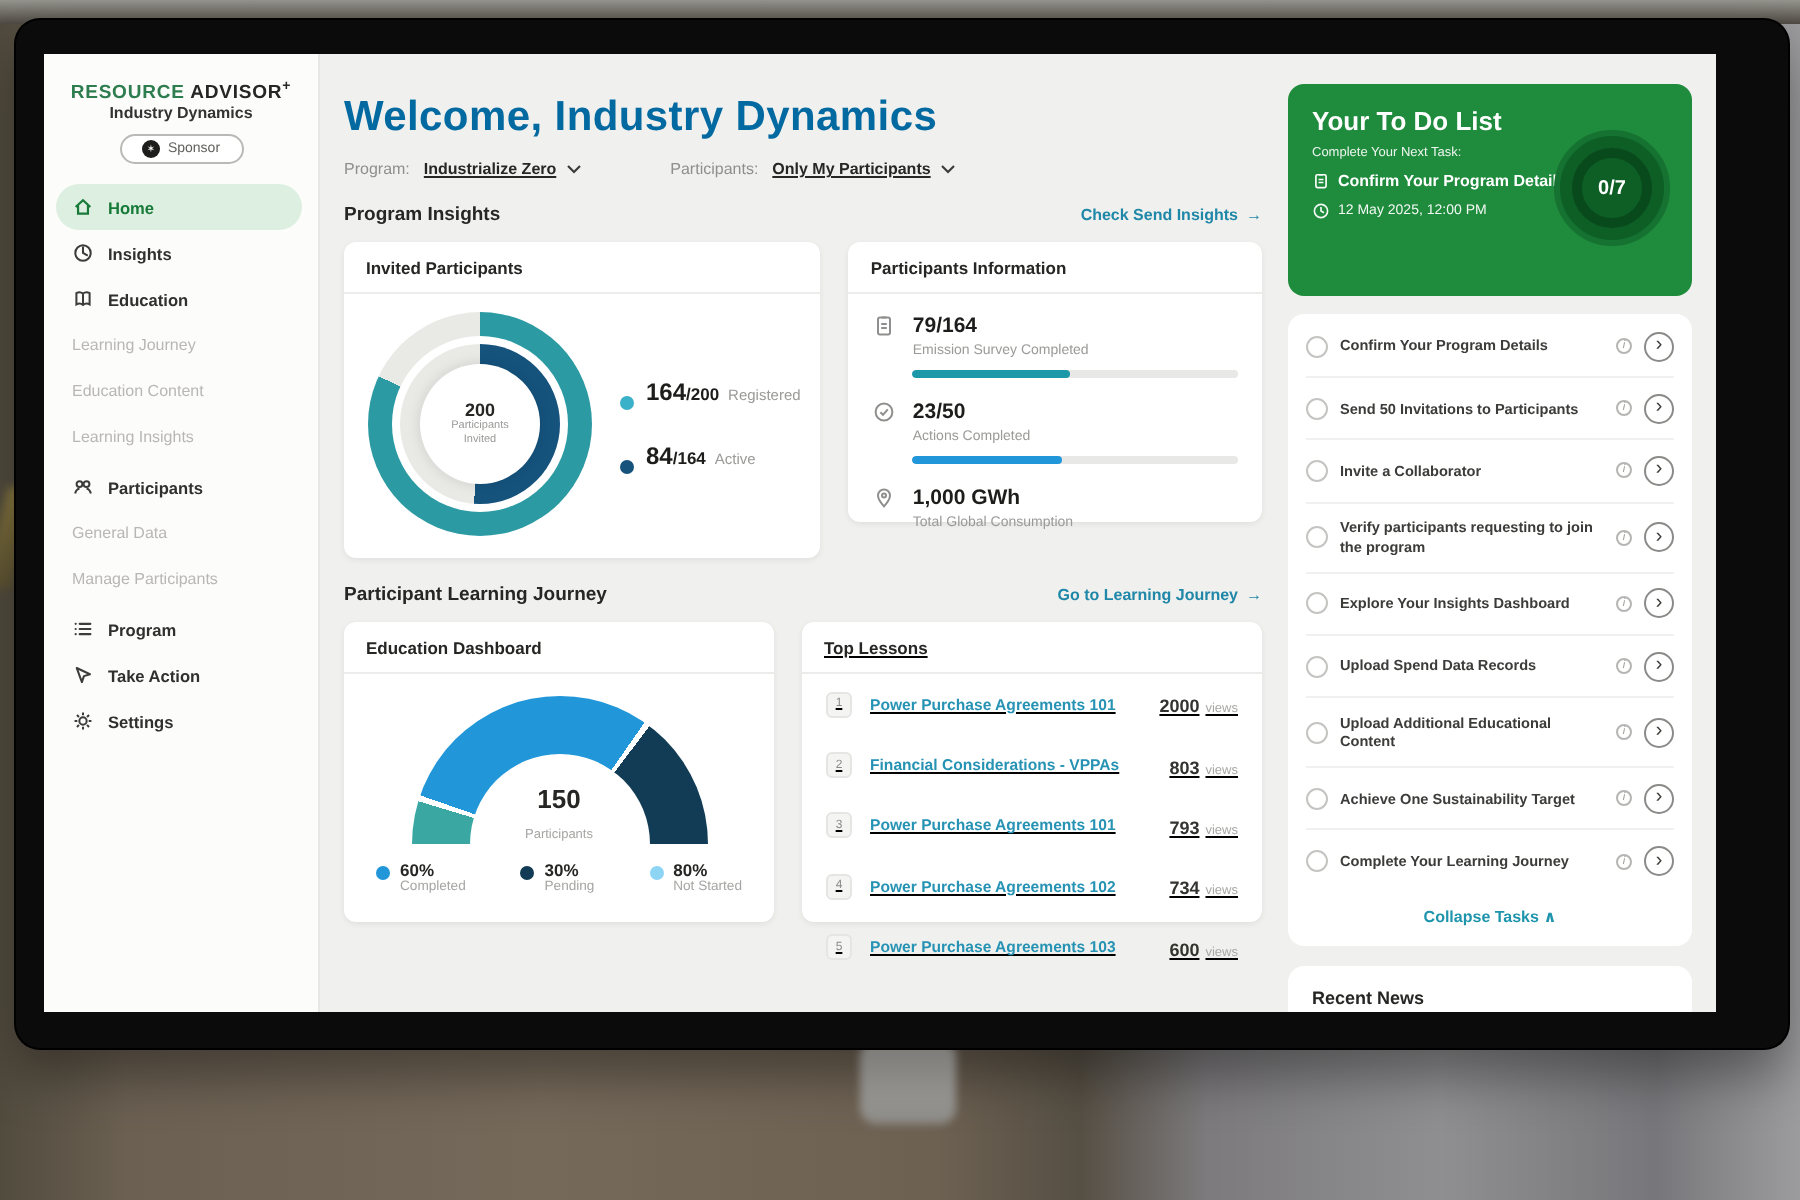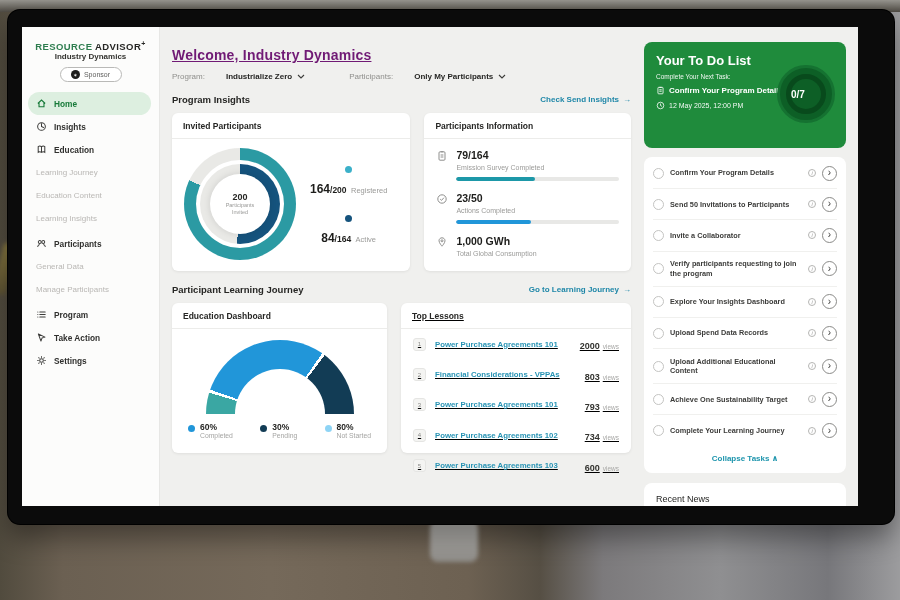--- a/index.html
+++ b/index.html
@@ -41,53 +41,53 @@
   .nav-item { display:flex; align-items:center; gap:7px; height:23px; padding-left:14px;
     font-size:8.3px; font-weight:bold; color:#30302e; cursor:pointer; }
   .nav-item .nav-icon { width:11px; height:11px; color:#3c3c3a; display:flex; }
   .nav-item.active { background:#ddefe0; border-radius:12px; margin:0 8px 0 6px; padding-left:8px; color:#177a39; }
   .nav-item.active .nav-icon { color:#177a39; }
   .nav-item.sub { font-weight:normal; color:#b9b7b4; font-size:8px; }
   .nav-gap { height:2px; }
 
   
   .main { flex:1; padding:20px 12px 0 12px; min-width:0; }
-  h1 { font-size:14px; font-weight:800; color:#701a75; letter-spacing:.2px;text-decoration:underline; }
+  h1 { font-size:21px; font-weight:800; color:#0369a1; letter-spacing:.2px; }
   .filters { display:flex; gap:44px; margin-top:9px; align-items:center; }
   .filter { display:flex; align-items:center; font-size:8px; cursor:pointer; }
   .f-label { color:#8f8f8c; }
-  .f-value { color:#262624; font-weight:bold; margin-left:21px; }
+  .f-value { color:#262624; font-weight:bold; margin-left:7px;text-decoration:underline; }
   .chev { margin-left:5px; display:flex; }
   .section-head { display:flex; justify-content:space-between; align-items:center; margin-top:13px; margin-bottom:8px; }
   .sec-title { font-size:9.5px; font-weight:800; color:#262624; }
   .sec-link { font-size:8px; font-weight:bold; color:#1f87a8; display:flex; align-items:center; gap:4px; cursor:pointer; }
   .cards-row { display:flex; gap:14px; }
   .card { background:#fff; border-radius:6px; box-shadow:0 1px 3px rgba(0,0,0,.07); }
   .card-h { padding:8px 11px 7px; border-bottom:1px solid #ececea; font-size:8.5px; font-weight:800; color:#262624; }
 
   
   #invited-card { width:240px; height:158px; }
   .donut-wrap { display:flex; align-items:center; padding:9px 8px 0 12px; gap:14px; }
   .donut { position:relative; width:112px; height:112px; flex:none; }
   .d-outer { position:absolute; inset:0; border-radius:50%; }
   .d-mid { position:absolute; inset:12px; border-radius:50%; background:#fff; }
   .d-inner { position:absolute; inset:16px; border-radius:50%; }
   .d-hole { position:absolute; inset:26px; border-radius:50%; background:#fff;
     box-shadow:0 0 7px rgba(0,0,0,.12); display:flex; flex-direction:column; align-items:center; justify-content:center; }
   .d-hole b { font-size:9px; color:#262624; }
   .d-hole span { font-size:5.5px; color:#9a9a98; line-height:1.3; text-align:center; width:44px; }
   .d-legend { display:flex; flex-direction:column; gap:14px; }
-  .leg-item { display:flex; align-items:center; gap:6px;flex-direction:column; }
+  .leg-item { display:flex; align-items:flex-end; gap:6px; }
   .leg-dot { width:7px; height:7px; border-radius:50%; margin-top:4px; flex:none; }
   .leg-val { font-size:12px; font-weight:800; color:#1d1d1b; line-height:1; }
   .leg-total { font-size:8.5px; font-weight:bold; color:#1d1d1b; }
   .leg-label { font-size:7.5px; color:#9a9a98; margin-top:2px; }
 
   
-  #pinfo-card { width:208px; height:158px; }
+  #pinfo-card { width:208px; height:140px; }
   .stat { padding:6px 12px 0; }
   .stat-top { display:flex; gap:8px; align-items:flex-start; }
   .stat-icon { width:12px; height:12px; color:#8f8f8d; margin-top:3px; flex:none; }
   .stat-val { font-size:10.5px; font-weight:800; color:#1d1d1b; }
   .stat-label { font-size:7px; color:#9a9a98; margin-top:1px; }
   .bar { height:4px; background:#e8e8e6; border-radius:2px; margin:6px 0 1px 20px; overflow:hidden; }
   .bar-fill { height:100%; border-radius:2px; }
 
   
   #edu-card { width:215px; height:150px; }
@@ -117,32 +117,32 @@
   .right { width:215px; padding:15px 12px 0 1px; flex:none; }
   .todo-green { position:relative; height:106px; border-radius:8px; background:#1f8b3c; color:#fff; padding:11px 12px; }
   .tg-title { font-size:13px; font-weight:800; }
   .tg-sub { font-size:6.5px; opacity:.92; margin-top:5px; }
   .tg-task { font-size:8px; font-weight:bold; margin-top:6px; display:flex; align-items:center; gap:4px; }
   .tg-time { font-size:7px; margin-top:6px; display:flex; align-items:center; gap:4px; opacity:.95; }
   .tg-icn { width:9px; height:9px; display:flex; flex:none; }
   .tg-ring { position:absolute; right:11px; top:23px; width:58px; height:58px; border-radius:50%;
     background:#0d5f26; border:3px solid #157231; display:flex; align-items:center; justify-content:center; }
   .tg-ring-in { width:40px; height:40px; border-radius:50%; background:#0d5f26; border:5px solid #084a1c;
-    display:flex; align-items:center; font-size:10px; font-weight:800; color:#fff; }
+    display:flex; align-items:center; justify-content:center; font-size:10px; font-weight:800; color:#fff; }
   .todo-list { background:#fff; border-radius:8px; margin-top:9px; padding:1px 9px; }
   .task-row { display:flex; align-items:center; gap:6px; padding:7.6px 0; border-bottom:1px solid #f0f0ee; }
   .task-check { width:11px; height:11px; border:1.3px solid #c4c4c2; border-radius:50%; flex:none; cursor:pointer; }
   .task-label { font-size:7.3px; font-weight:bold; color:#3c3c3a; line-height:1.3; flex:1; }
   .task-info { width:8px; height:8px; border:1px solid #b5b5b3; border-radius:50%; color:#9a9a98;
     font-size:5.5px; display:flex; align-items:center; justify-content:center; flex:none; font-style:italic; }
   .task-go { width:15px; height:15px; border:1.4px solid #8a8a88; border-radius:50%; color:#3c3c3a;
     display:flex; align-items:center; justify-content:center; flex:none; font-size:10px; line-height:1; cursor:pointer; }
   .collapse-link { text-align:center; padding:8px 0 9px; color:#1e95ad; font-size:8px; font-weight:bold; cursor:pointer; }
   .news { background:#fff; border-radius:8px; margin-top:10px; height:70px; padding:11px 12px; }
-  .news-title { font-size:9px; font-weight:400; color:#262624; }
+  .news-title { font-size:9px; font-weight:700; color:#262624; }
 </style>
 </head>
 <body>
 
 <div id="stage">
   <div class="bg-base"></div>
   <div class="bg-top"></div>
   <div class="bg-bottom"></div>
   <div class="pencil"></div>
   <div class="stand"></div>
@@ -360,20 +360,24 @@
           </span>
         </div>
 
         <div class="cards-row">
 
           <div class="card" id="edu-card">
             <div class="card-h">Education Dashboard</div>
             <div class="gauge">
               <div class="g-circle" style="background: conic-gradient(from 270deg, rgb(58, 167, 163) 0deg, rgb(58, 167, 163) 16.8deg, rgb(255, 255, 255) 16.8deg, rgb(255, 255, 255) 19.2deg, rgb(33, 150, 217) 19.2deg, rgb(33, 150, 217) 124.8deg, rgb(255, 255, 255) 124.8deg, rgb(255, 255, 255) 127.2deg, rgb(18, 60, 85) 127.2deg, rgb(18, 60, 85) 180deg, transparent 180deg, transparent 360deg);"></div>
               <div class="g-hole"></div>
+              <div class="g-center">
+                <b>150</b>
+                <span>Participants</span>
+              </div>
             </div>
             <div class="g-legend">
               <div class="g-leg-item">
                 <span class="leg-dot" style="background: rgb(33, 150, 217);"></span>
                 <span>
                   <div class="g-val">60%</div>
                   <div class="g-label">Completed</div>
                 </span>
               </div>
               <div class="g-leg-item">

